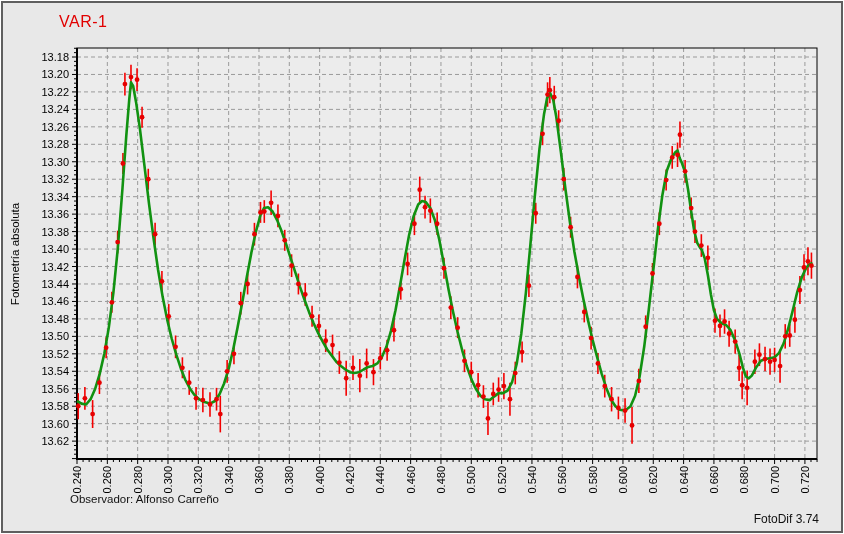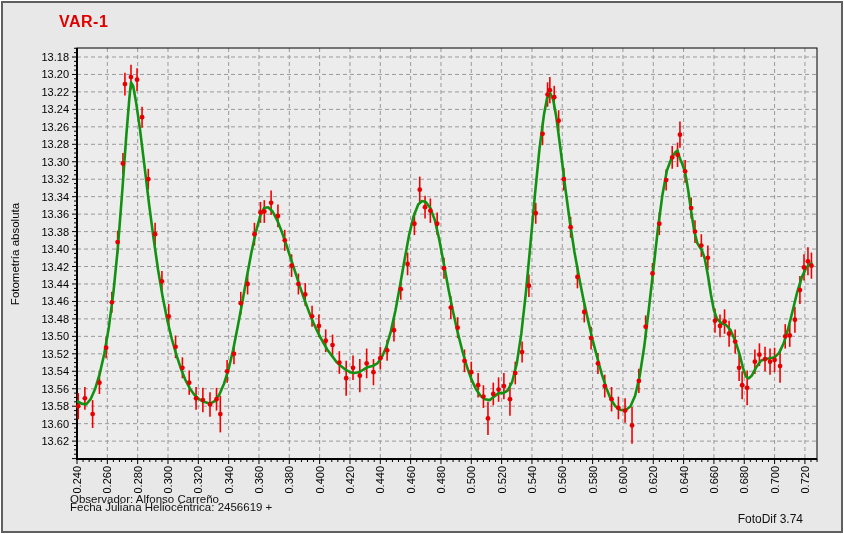--- a/index.html
+++ b/index.html
@@ -1,23 +1,23 @@
 <!DOCTYPE html>
 <html><head>
 <meta charset="utf-8">
 <style>
   html,body{margin:0;padding:0;background:#ffffff;}
   body{width:844px;height:534px;position:relative;font-family:"Liberation Sans", sans-serif;}
   .window{position:absolute;left:1px;top:1px;width:838px;height:528px;background:#e8e8e8;border:2px solid #5f5f5f;}
-  .chart-title{position:absolute;left:56px;top:10px;font-size:16px;font-weight:bold;letter-spacing:0.5px;}
+  .chart-title{position:absolute;left:56px;top:10px;font-size:16px;font-weight:normal;letter-spacing:0.5px;}
   #plot-svg{position:absolute;left:0;top:0;}
   .footer-line{position:absolute;font-size:11.5px;color:#111;}
   .fecha{left:67px;top:498px;}
   .observador{left:67px;top:490px;}
-  .fotodif{position:absolute;right:38px;top:509px;font-size:12px;color:#111;}
+  .fotodif{position:absolute;right:22px;top:509px;font-size:12px;color:#111;}
 </style>
 </head>
 <body>
 
 <div class="window">
   <div class="chart-title" style="color: rgb(225, 0, 0);">VAR-1</div>
 
   <svg id="plot-svg" width="840" height="500">
       <rect x="74" y="45" width="740" height="411" fill="#ececec"></rect>
       <g>
@@ -594,16 +594,15 @@
         <circle cx="782.2054999999999" cy="333.36000000000024" r="2.4" fill="#e60000"></circle>
         <circle cx="786.755" cy="332.4870000000007" r="2.4" fill="#e60000"></circle>
         <circle cx="791.9111" cy="316.77300000000014" r="2.4" fill="#e60000"></circle>
         <circle cx="796.91555" cy="287.09099999999955" r="2.4" fill="#e60000"></circle>
         <circle cx="801.0101000000001" cy="264.3929999999997" r="2.4" fill="#e60000"></circle>
         <circle cx="804.953" cy="258.282" r="2.4" fill="#e60000"></circle>
         <circle cx="808.44095" cy="262.6470000000007" r="2.4" fill="#e60000"></circle>
       </g>
     </svg>
 
-  <div class="footer-line fecha">Fecha Juliana Heliocéntrica: 2456619 +</div>
   <div class="footer-line observador">Observador: Alfonso Carreño</div>
   <div class="fotodif">FotoDif 3.74</div>
 </div>
 
 </body></html>

